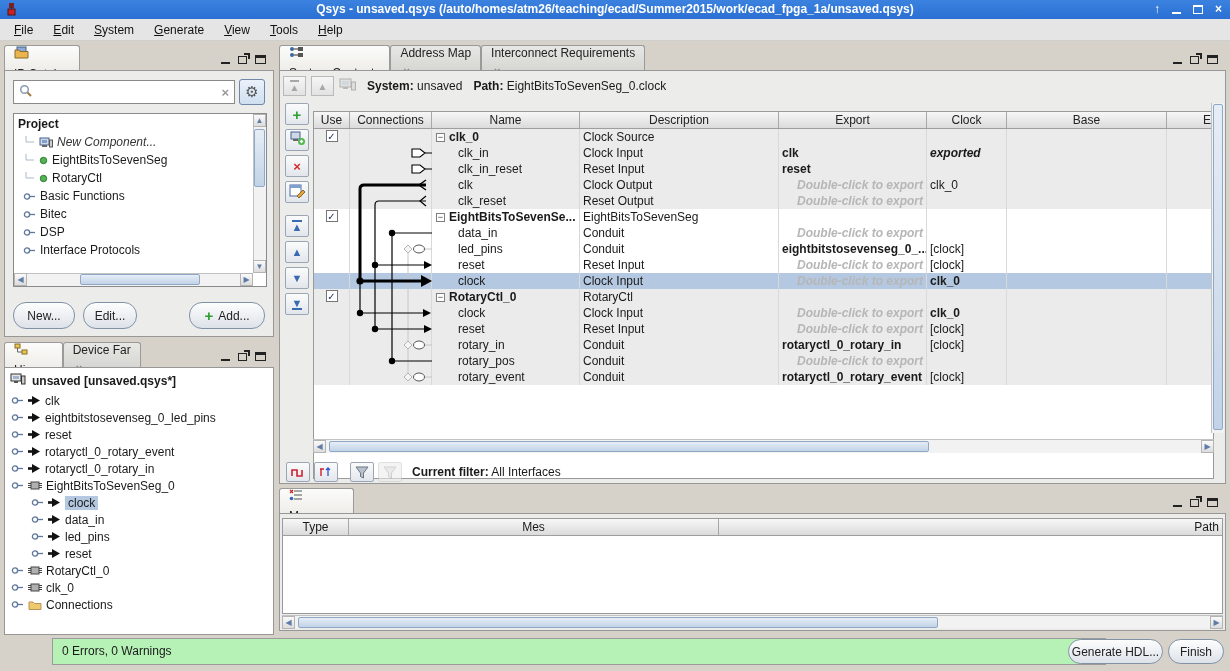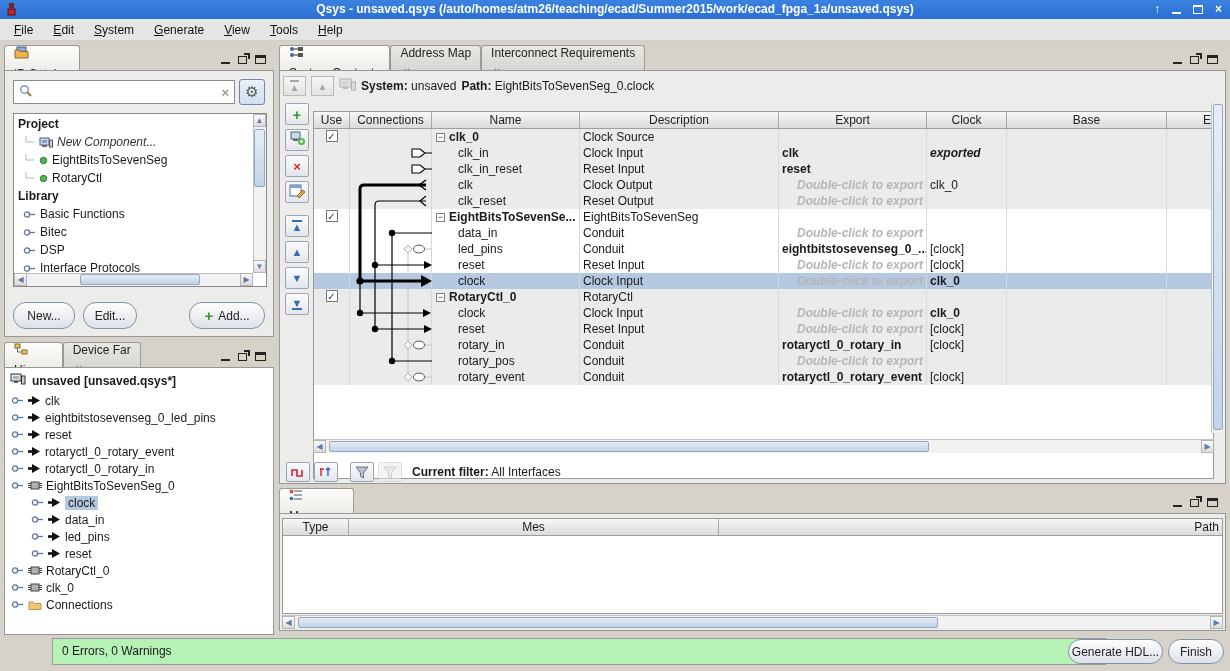--- a/index.html
+++ b/index.html
@@ -86,21 +86,21 @@
   #hier-panel .panel-body { background:#fff; }
   .hrow { height:17px; display:flex; align-items:center; gap:4px; white-space:nowrap; overflow:hidden; }
   .hroot { font-weight:bold; padding-left:5px; gap:6px; }
   .hlabel.sel { background:#b4c9e1; padding:0 3px; }
 
   
   #sys-panel { left:279px; top:44px; width:947px; height:440px; }
   .sys-head { position:absolute; left:3px; top:3px; height:24px; display:flex; align-items:center; gap:5px; }
   .nav-btn { width:23px; height:20px; border:1px solid #b9b9b9; background:linear-gradient(#f6f6f6,#e2e2e2);
     display:flex; align-items:center; justify-content:center; }
-  .sys-label { }
+  .sys-label { margin-left:6px; }
   .side-tools { position:absolute; left:3px; top:32px; width:28px; display:flex; flex-direction:column; gap:4px; align-items:center; }
   .side-tools .gap { height:4px; }
   .ct-table { position:absolute; left:33px; top:40px; width:901px; height:368px; background:#fff; border:1px solid #9a9a9a; overflow:hidden; }
   .ct-header { display:grid; grid-template-columns:36px 82px 148px 199px 148px 80px 160px auto; height:17px;
     background:linear-gradient(#f7f7f7,#dbdbdb); border-bottom:1px solid #9e9e9e; }
   .ct-header .hc { border-right:1px solid #a8a8a8; text-align:center; line-height:16px; color:#222;
     overflow:hidden; white-space:nowrap; }
   .ct-header .hc:last-child { border-right:none; text-align:right; padding-right:2px; }
   .ct-rows { position:relative; }
   .grow { display:grid; grid-template-columns:36px 82px 148px 199px 148px 80px 160px auto; height:16px; }
@@ -239,21 +239,20 @@
                 <path d="M3 0 V6 H11" stroke="#aab8ca" fill="none"></path>
               </svg>
             </span>
             <span class="ticon">
               <svg width="9" height="9">
                 <circle cx="4.5" cy="4.5" r="3.2" fill="#52b452" stroke="#2c7a2c"></circle>
               </svg>
             </span>
             <span>RotaryCtl</span>
           </div>
-          <div class="tsec">Library</div>
           <div class="titem">
             <span class="tcon">
               <svg width="13" height="9">
                 <circle cx="4" cy="4.5" r="2.6" fill="none" stroke="#5f779c" stroke-width="1.3"></circle>
                 <line x1="7" y1="4.5" x2="12" y2="4.5" stroke="#5f779c" stroke-width="1.3"></line>
               </svg>
             </span>
             <span>Basic Functions</span>
           </div>
           <div class="titem">

